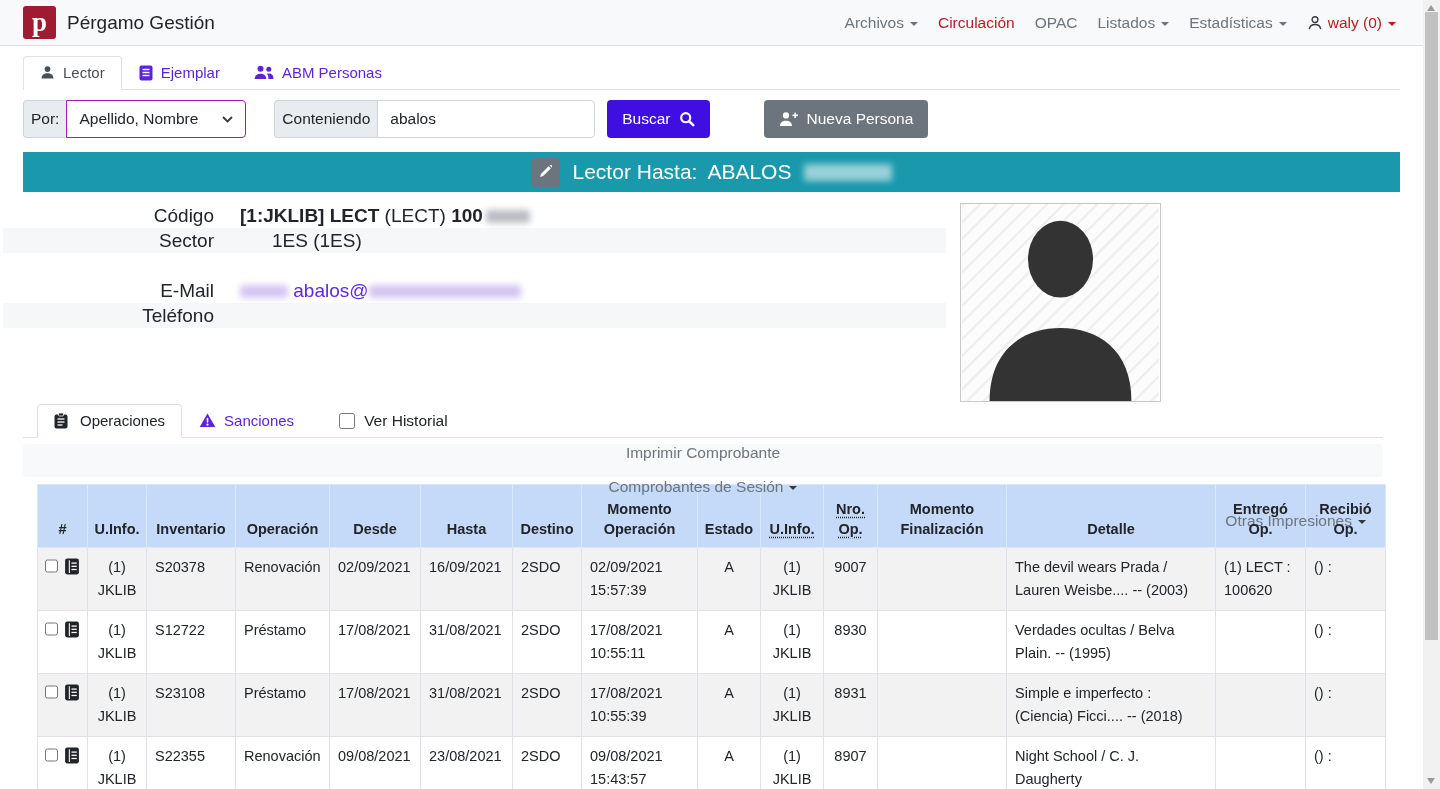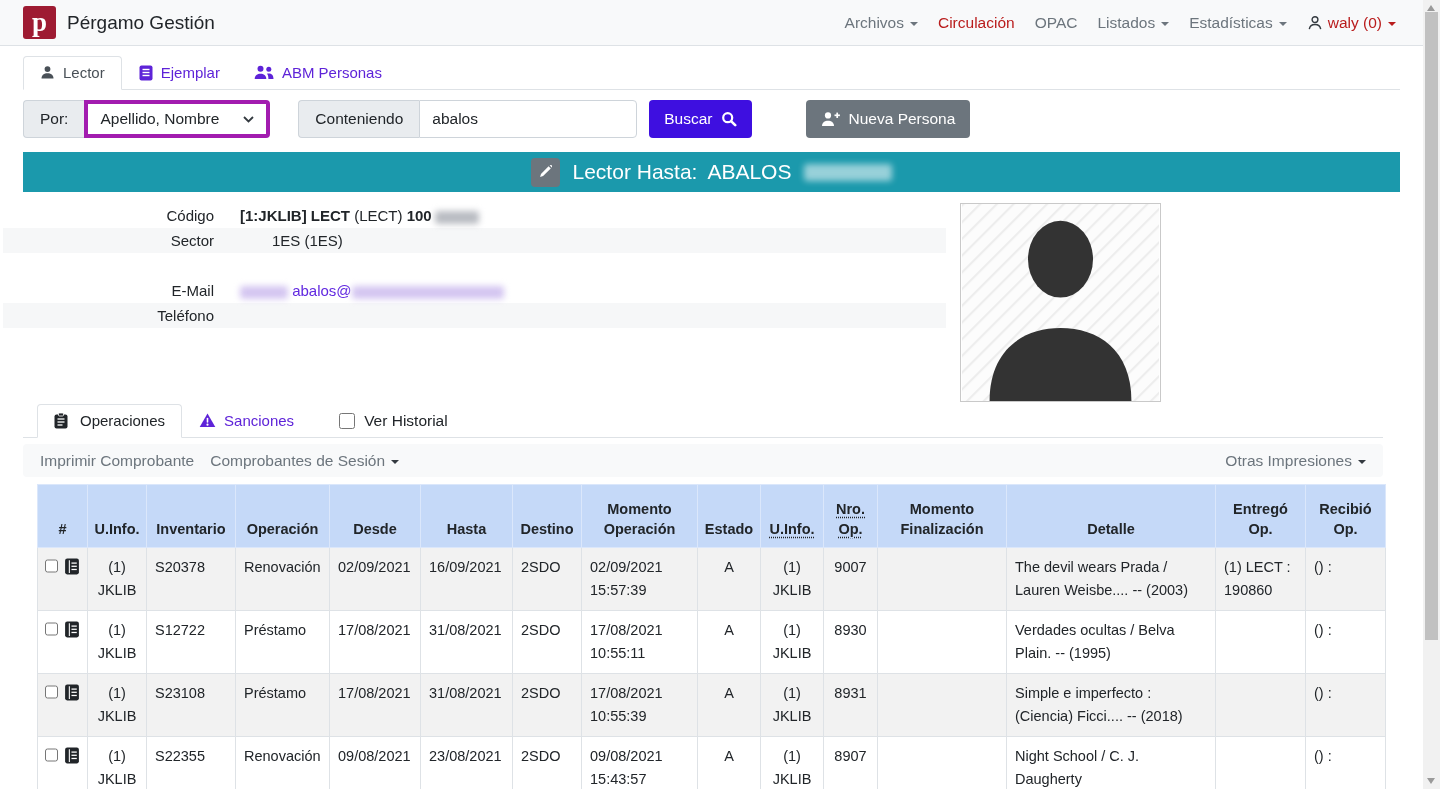--- a/index.html
+++ b/index.html
@@ -27,22 +27,22 @@
   .main { margin:0 40px 0 23px; }
   .nav-tabs { display:flex; border-bottom:1px solid #dee2e6; margin-top:10px; }
   .tab { display:flex; align-items:center; gap:8px; padding:7px 16px 8px; font-size:15px;
     color:#5e23d8; cursor:pointer; border:1px solid transparent; border-radius:4px 4px 0 0; margin-bottom:-1px; }
   .tab.active { background:#fff; border-color:#dee2e6 #dee2e6 #fff; color:#495057; }
   .ico { display:inline-flex; align-items:center; }
   
   .search-row { display:flex; align-items:center; margin-top:10px; }
   .input-group { display:flex; height:38px; }
   .ig-label { background:#e9ecef; border:1px solid #ced4da; border-right:0; border-radius:4px 0 0 4px;
-    padding:0 16px; display:flex; align-items:center; font-size:15.5px; color:#212529;text-align:center; }
-  .selectbox { border:4px solid #a21caf; border-radius:0 4px 4px 0; background:#fff;
+    padding:0 7px; display:flex; align-items:center; font-size:15.5px; color:#212529;text-align:center; }
+  .selectbox { border:1px solid #a21caf; border-radius:0 4px 4px 0; background:#fff;
     display:flex; align-items:center; padding:0 12px; gap:24px; font-size:15.5px; min-width:170px; cursor:pointer; }
   .text-input { border:1px solid #ced4da; border-radius:0 4px 4px 0; padding:0 12px;
     font-size:15.5px; width:218px; outline:none; color:#212529; font-family:inherit; }
   .btn { display:inline-flex; align-items:center; gap:8px; border:none; border-radius:4px;
     height:38px; padding:0 15px; font-size:15.5px; cursor:pointer; color:#fff; font-family:inherit; }
   .btn-primary { background:#3e0fe0; margin-left:12px; }
   .btn-secondary { background:#6c757d; }
   .btn-new { margin-left:54px; }
   
   .banner { margin-top:14px; height:40px; background:#1b99ac; display:flex; align-items:center;
@@ -51,37 +51,37 @@
     display:flex; align-items:center; justify-content:center; cursor:pointer; }
   .banner-text { font-size:21px; }
   .banner-text .surname { margin-left:10px; }
   .redact { display:inline-block; border-radius:3px; filter:blur(3px); vertical-align:middle; }
   .redact-light { width:88px; height:17px; background:rgba(255,255,255,.55); }
   .redact-dark { width:44px; height:13px; background:#b9bcc2; margin-left:3px; }
   .redact-purple { height:13px; background:#d4c6f1; }
   
   .details-section { position:relative; margin-top:11px; height:199px; }
   .details-table { margin-left:-20px; width:943px; }
-  .d-row { display:flex; height:25px; line-height:25px; font-size:15px; }
+  .d-row { display:flex; height:25px; line-height:25px; font-size:19px; }
   .d-row.striped { background:#f6f7f8;gap:32px; }
   .d-label { width:224px; text-align:right; padding-right:13px; color:#212529; }
   .d-value { padding-left:13px; }
   .email-link { color:#6128e0; }
   .avatar { position:absolute; left:937px; top:0; width:201px; height:199px;
     border:1px solid #c9c9c9; background:#fff; }
   
   .ops-row { display:flex; align-items:center; margin-top:2px; border-bottom:1px solid #dee2e6;
     width:1360px; padding-left:14px; }
   .ops-row .tab.active { color:#212529;gap:12px; }
   .chk { display:flex; align-items:center; gap:9px; margin-left:28px; font-size:15.5px; cursor:pointer; }
   .chk input { width:16px; height:16px; margin:0; cursor:pointer; }
   .btn-refresh { margin:2px 0 4px 50px; }
   
   .toolbar { margin-top:6px; width:1360px; height:33px; background:#f8f9fa; border-radius:4px;
-    display:flex; align-items:center; padding:0 17px; gap:16px; font-size:15.5px; color:#6c757d; }
+    display:flex; align-items:center; padding:0 17px; gap:16px; font-size:15.5px; color:#6c757d;flex-direction:column; }
   .tb-link { cursor:pointer; display:flex; align-items:center; white-space:nowrap; }
   .tb-link .caret { color:#343a40; }
   .tb-right { margin-left:auto; }
   
   .table-wrap { margin:7px 0 0 14px; }
   table { border-collapse:collapse; table-layout:fixed; width:1348px; font-size:14.5px; }
   th, td { border:1px solid #dee2e6; }
   thead th { background:#c5d9f8; border-color:#dbe7fb; vertical-align:bottom; text-align:center;
     padding:8px 6px; font-weight:bold; height:63px; color:#212529; line-height:20px; }
   thead th .dotted { text-decoration:underline dotted; text-underline-offset:3px; }
@@ -372,21 +372,21 @@
             <td>Renovación</td>
             <td>02/09/2021</td>
             <td>16/09/2021</td>
             <td>2SDO</td>
             <td>02/09/2021 15:57:39</td>
             <td class="center">A</td>
             <td class="center">(1) JKLIB</td>
             <td class="center">9007</td>
             <td></td>
             <td>The devil wears Prada / Lauren Weisbe.... -- (2003)</td>
-            <td>(1) LECT : 190860</td>
+            <td>(1) LECT : 100620</td>
             <td>() :</td>
           </tr>
           <tr>
             <td class="center">
               <div class="sel-cell">
                 <input type="checkbox" style="">
                 <span class="ico">
                   <svg width="16" height="17" viewBox="0 0 14 16">
                     <rect x="0.5" y="0.5" width="13" height="15" rx="2" fill="#212529"></rect>
                     <line x1="4.5" y1="2" x2="4.5" y2="14" stroke="#fff" stroke-width="1"></line>

